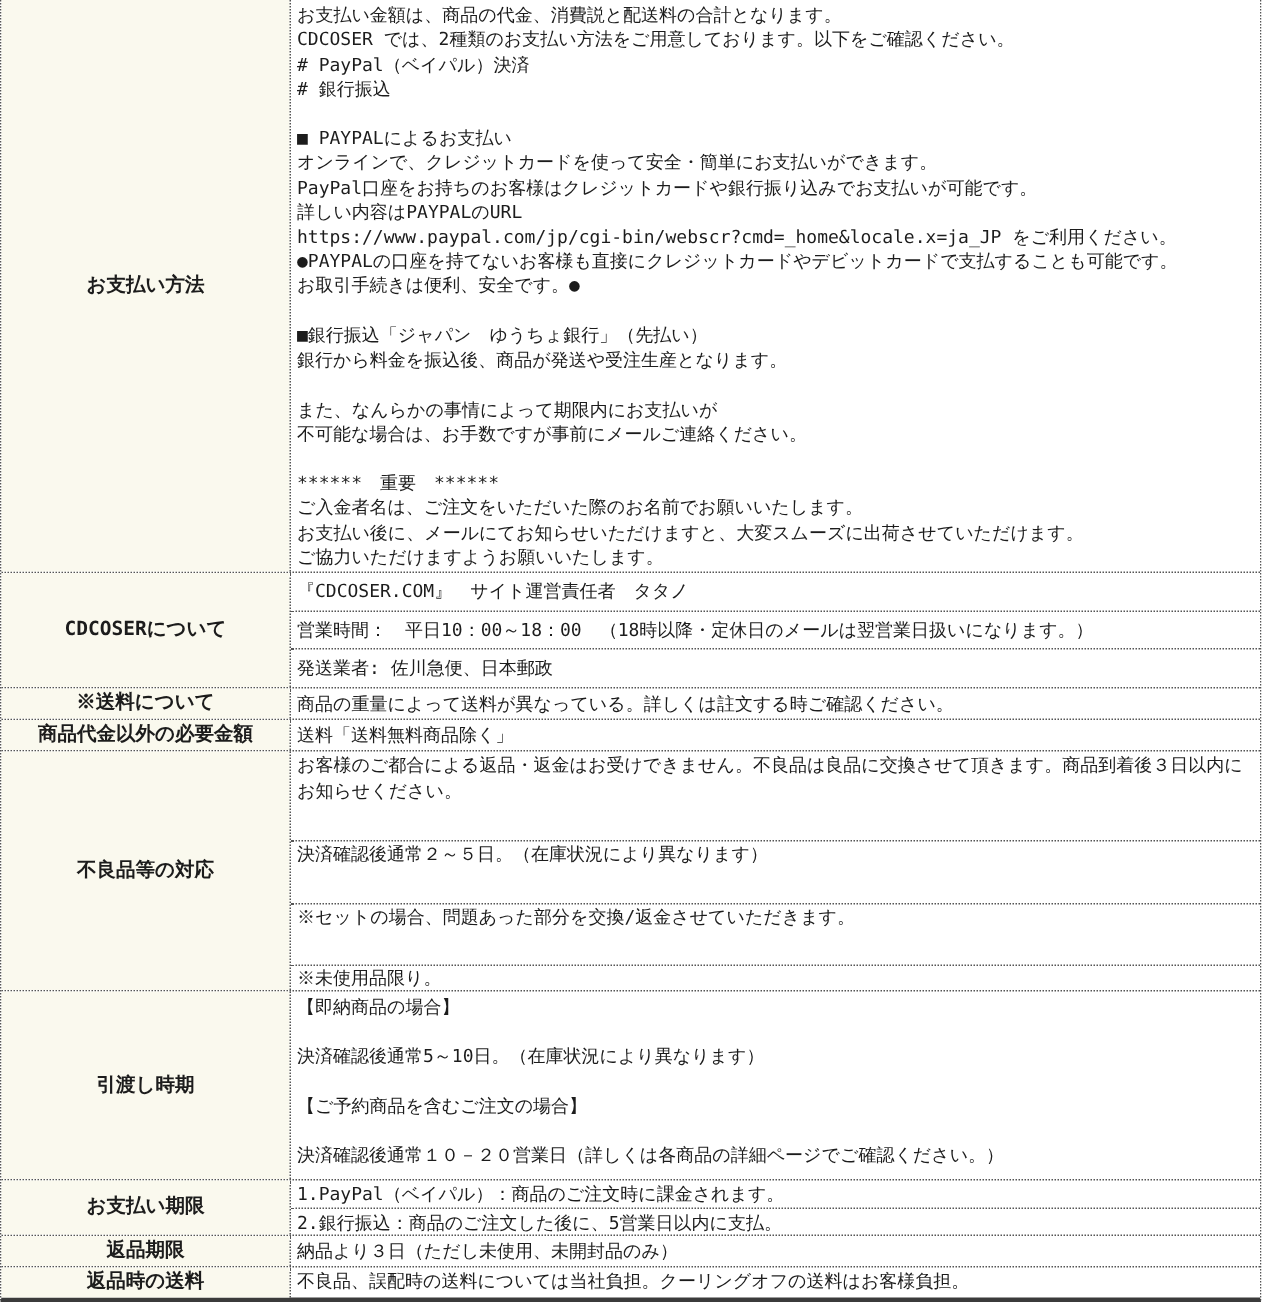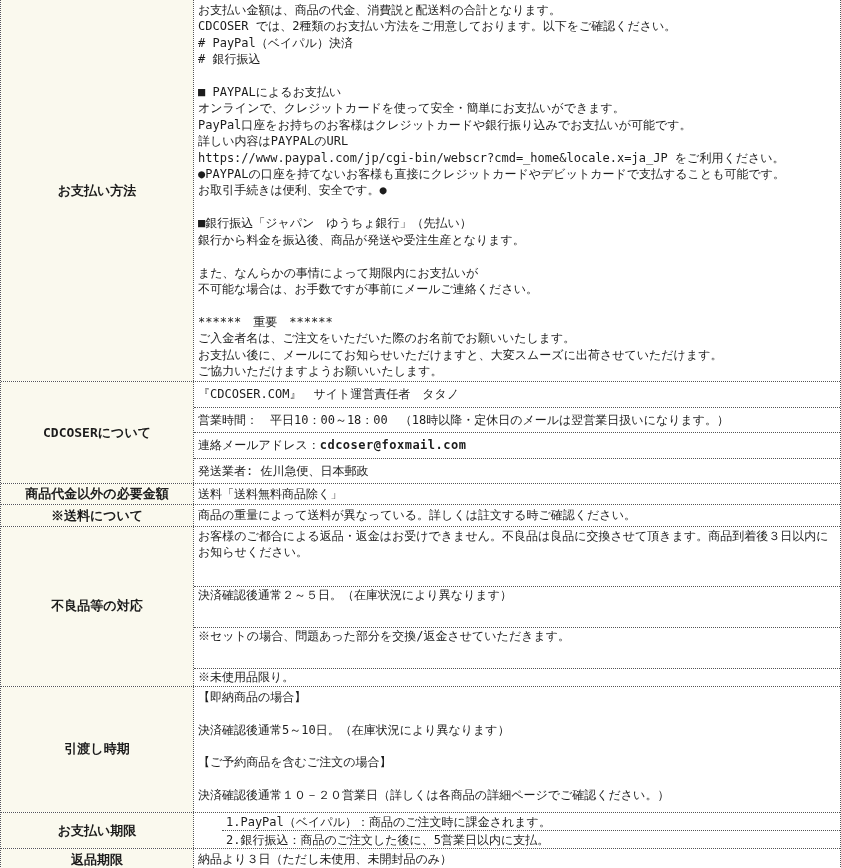--- a/index.html
+++ b/index.html
@@ -31,21 +31,21 @@
   }
   .body{border-left:1px dotted var(--border-color);font-size:12px;line-height:16.4px;}
   .text{white-space:pre-wrap;padding:2px 4px;}
   .pad-lg{padding:2px 4px 8px 4px;}
   .subrow{white-space:pre-wrap;padding:4px 4px;}
   .subrow + .subrow{border-top:1px dotted var(--border-color);}
   .subrow.tight{padding:0 4px;margin-top:24px;}
   .subrow.first-wrap{padding:1px 4px;}
   .email-row .email{font-weight:bold;letter-spacing:0.5px;}
   .thin{padding:2px 4px;}
-  .thinner{padding:1px 4px 0 4px;margin-left:28px;}
+  .thinner{padding:1px 4px 0 4px;}
 </style>
 </head>
 <body>
 
 <div class="info-table">
 
   <div class="row">
     <div class="head">お支払い方法</div>
     <div class="body">
       <div class="text">お支払い金額は、商品の代金、消費説と配送料の合計となります。
@@ -72,36 +72,35 @@
 お支払い後に、メールにてお知らせいただけますと、大変スムーズに出荷させていただけます。
 ご協力いただけますようお願いいたします。</div>
     </div>
   </div>
 
   <div class="row">
     <div class="head">CDCOSERについて</div>
     <div class="body">
       <div class="subrow">『CDCOSER.COM』　サイト運営責任者　タタノ</div>
       <div class="subrow">営業時間：　平日10：00～18：00　（18時以降・定休日のメールは翌営業日扱いになります。）</div>
-      <div class="subrow email-row"><span>連絡メールアドレス：</span><span class="email">cdcoser@foxmail.com</span></div>
       <div class="subrow">発送業者: 佐川急便、日本郵政</div>
+    </div>
+  </div>
+
+  <div class="row">
+    <div class="head">※送料について</div>
+    <div class="body">
+      <div class="text">商品の重量によって送料が異なっている。詳しくは註文する時ご確認ください。</div>
     </div>
   </div>
 
   <div class="row">
     <div class="head">商品代金以外の必要金額</div>
     <div class="body">
       <div class="text thin">送料「送料無料商品除く」</div>
-    </div>
-  </div>
-
-  <div class="row">
-    <div class="head">※送料について</div>
-    <div class="body">
-      <div class="text">商品の重量によって送料が異なっている。詳しくは註文する時ご確認ください。</div>
     </div>
   </div>
 
   <div class="row">
     <div class="head">不良品等の対応</div>
     <div class="body">
       <div class="subrow first-wrap">お客様のご都合による返品・返金はお受けできません。不良品は良品に交換させて頂きます。商品到着後３日以内にお知らせください。</div>
       <div class="subrow tight">決済確認後通常２～５日。（在庫状況により異なります）</div>
       <div class="subrow tight">※セットの場合、問題あった部分を交換/返金させていただきます。</div>
       <div class="subrow tight">※未使用品限り。</div>

